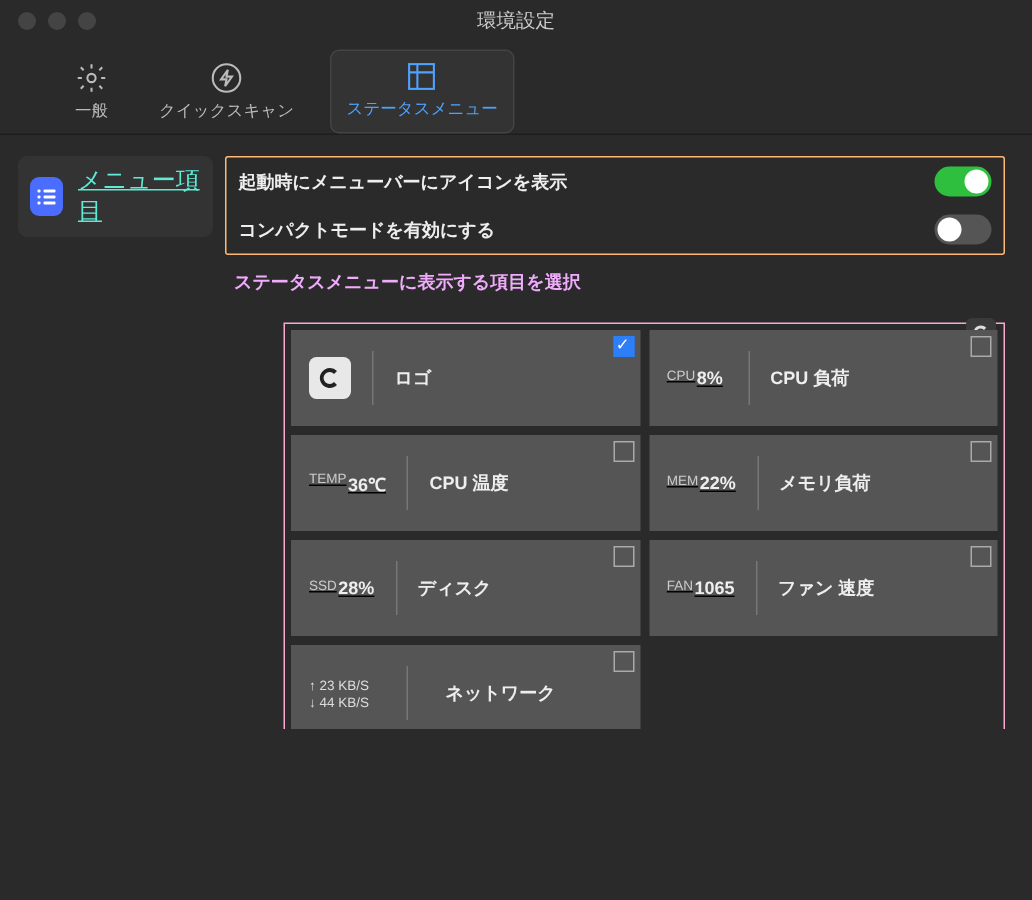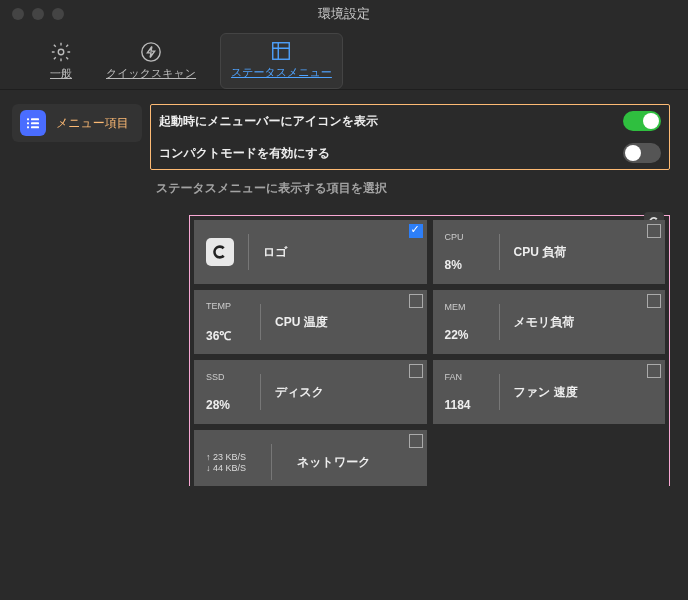--- a/index.html
+++ b/index.html
@@ -3,49 +3,49 @@
 <meta charset="utf-8">
 <style>
 * { margin:0; padding:0; box-sizing:border-box; font-family:-apple-system,"Hiragino Sans","Hiragino Kaku Gothic ProN",sans-serif; }
 body { background:#2a2a2a; width:688px; height:600px; overflow:hidden; }
 .window { width:688px; height:500px; background:#2a2a2a; display:flex; flex-direction:column; }
 .titlebar { height:28px; display:flex; align-items:center; padding:0 12px; position:relative; }
 .traffic { display:flex; gap:8px; }
 .traffic span { width:12px; height:12px; border-radius:50%; background:#444; }
 .title { position:absolute; left:50%; transform:translateX(-50%); font-size:13px; color:#ccc; }
 .tabs { display:flex; align-items:flex-end; height:62px; padding:0 40px; gap:14px; border-bottom:1px solid #1e1e1e; }
-.tab { flex:0 0 auto; display:flex; flex-direction:column; align-items:center; gap:3px; padding:6px 10px 8px; cursor:pointer; color:#bbb; font-size:11px;text-decoration:underline; }
+.tab { flex:0 0 auto; display:flex; flex-direction:column; align-items:center; gap:3px; padding:6px 10px 8px; cursor:pointer; color:#bbb; font-size:11px; }
 .tab svg { width:22px; height:22px; stroke:#bbb; fill:none; stroke-width:1.5; }
 .tab.active { color:#4fa3ff; border:1px solid #444; border-radius:6px; background:#333;align-items:center; }
 .tab.active svg { stroke:#4fa3ff; }
 .body { flex:1; display:flex; padding:14px 12px; gap:8px; overflow:hidden; }
 .sidebar { width:130px; }
 .side-item { display:flex; align-items:center; gap:10px; padding:6px 8px; background:#333; border-radius:6px; }
 .side-icon { width:26px; height:26px; background:#4a6dff; border-radius:6px; display:flex; align-items:center; justify-content:center; }
 .side-icon svg { width:16px; height:16px; fill:#fff; }
-.side-label { font-size:12px; color:#fdba74; }
+.side-label { font-size:16px; color:#5eead4;text-decoration:underline; }
 .main { flex:1; display:flex; flex-direction:column; gap:8px; overflow-y:auto; padding-right:6px; }
 .group1 { border:1px solid #fdba74; border-radius:2px; }
 .row { display:flex; align-items:center; justify-content:space-between; padding:6px 8px; }
 .row-label { font-size:12px; color:#eee; font-weight:600; }
 .toggle { width:38px; height:20px; border-radius:10px; position:relative; background:#555; }
 .toggle.on { background:#2fbf3f; }
 .toggle .knob { position:absolute; width:16px; height:16px; background:#fff; border-radius:50%; top:2px; left:2px; transition:.1s; }
 .toggle.on .knob { left:20px; }
-.heading { font-size:12px; color:#a3a3a3; font-weight:600; padding:2px 6px; }
+.heading { font-size:12px; color:#f0abfc; font-weight:600; padding:2px 6px; }
 .search { position:relative; height:30px; background:#555; border-radius:4px; }
 .search .sq { position:absolute; right:6px; top:5px; width:20px; height:20px; background:#3a3a3a; border-radius:4px; display:flex; align-items:center; justify-content:center; }
 .search .sq svg { width:12px; height:12px; fill:#ddd; }
 .grid-wrap { border:1px solid #f9a8d4; padding:4px;margin-left:39px; }
 .grid { display:grid; grid-template-columns:1fr 1fr; gap:6px; }
 .card { background:#555; height:64px; position:relative; display:flex; align-items:center; padding:0 12px; gap:14px; }
 .card .chk { position:absolute; top:4px; right:4px; width:14px; height:14px; border:1.5px solid #aaa; }
 .card .chk.on { background:#2d7ff9; border-color:#2d7ff9; }
 .card .chk.on::after { content:"✓"; color:#fff; font-size:11px; position:absolute; top:-2px; left:1px; }
-.metric { display:flex; flex-direction:column; gap:16px; min-width:40px; }
+.metric { display:flex; flex-direction:row; gap:1px; min-width:40px;text-decoration:underline; }
 .metric .ml { font-size:9px; color:#ccc; }
 .metric .mv { font-size:12px; color:#eee; font-weight:600; }
 .divider { width:1px; height:36px; background:#777; }
 .card-title { font-size:12px; color:#eee; font-weight:600; }
 .logo-icon { width:28px; height:28px; background:#e8e8e8; border-radius:5px; display:flex; align-items:center; justify-content:center; }
 .logo-icon svg { width:16px; height:16px; fill:#222; }
 .card.wide { grid-column:1/2;gap:25px; }
 .net-metric { display:flex; flex-direction:column; font-size:9px; color:#ddd; gap:1px; }
 </style>
 </head>
@@ -179,21 +179,21 @@
                 <span class="mv">28%</span>
               </div>
             <div class="divider"></div>
             <div class="card-title">ディスク</div>
           </div>
 
           <div class="card">
             <div class="chk"></div>
             <div class="metric">
                 <span class="ml">FAN</span>
-                <span class="mv">1184</span>
+                <span class="mv">1065</span>
               </div>
             <div class="divider"></div>
             <div class="card-title">ファン 速度</div>
           </div>
 
           <div class="card wide">
             <div class="chk"></div>
             <div class="net-metric">
               <span>↑ 23 KB/S</span>
               <span>↓ 44 KB/S</span>

